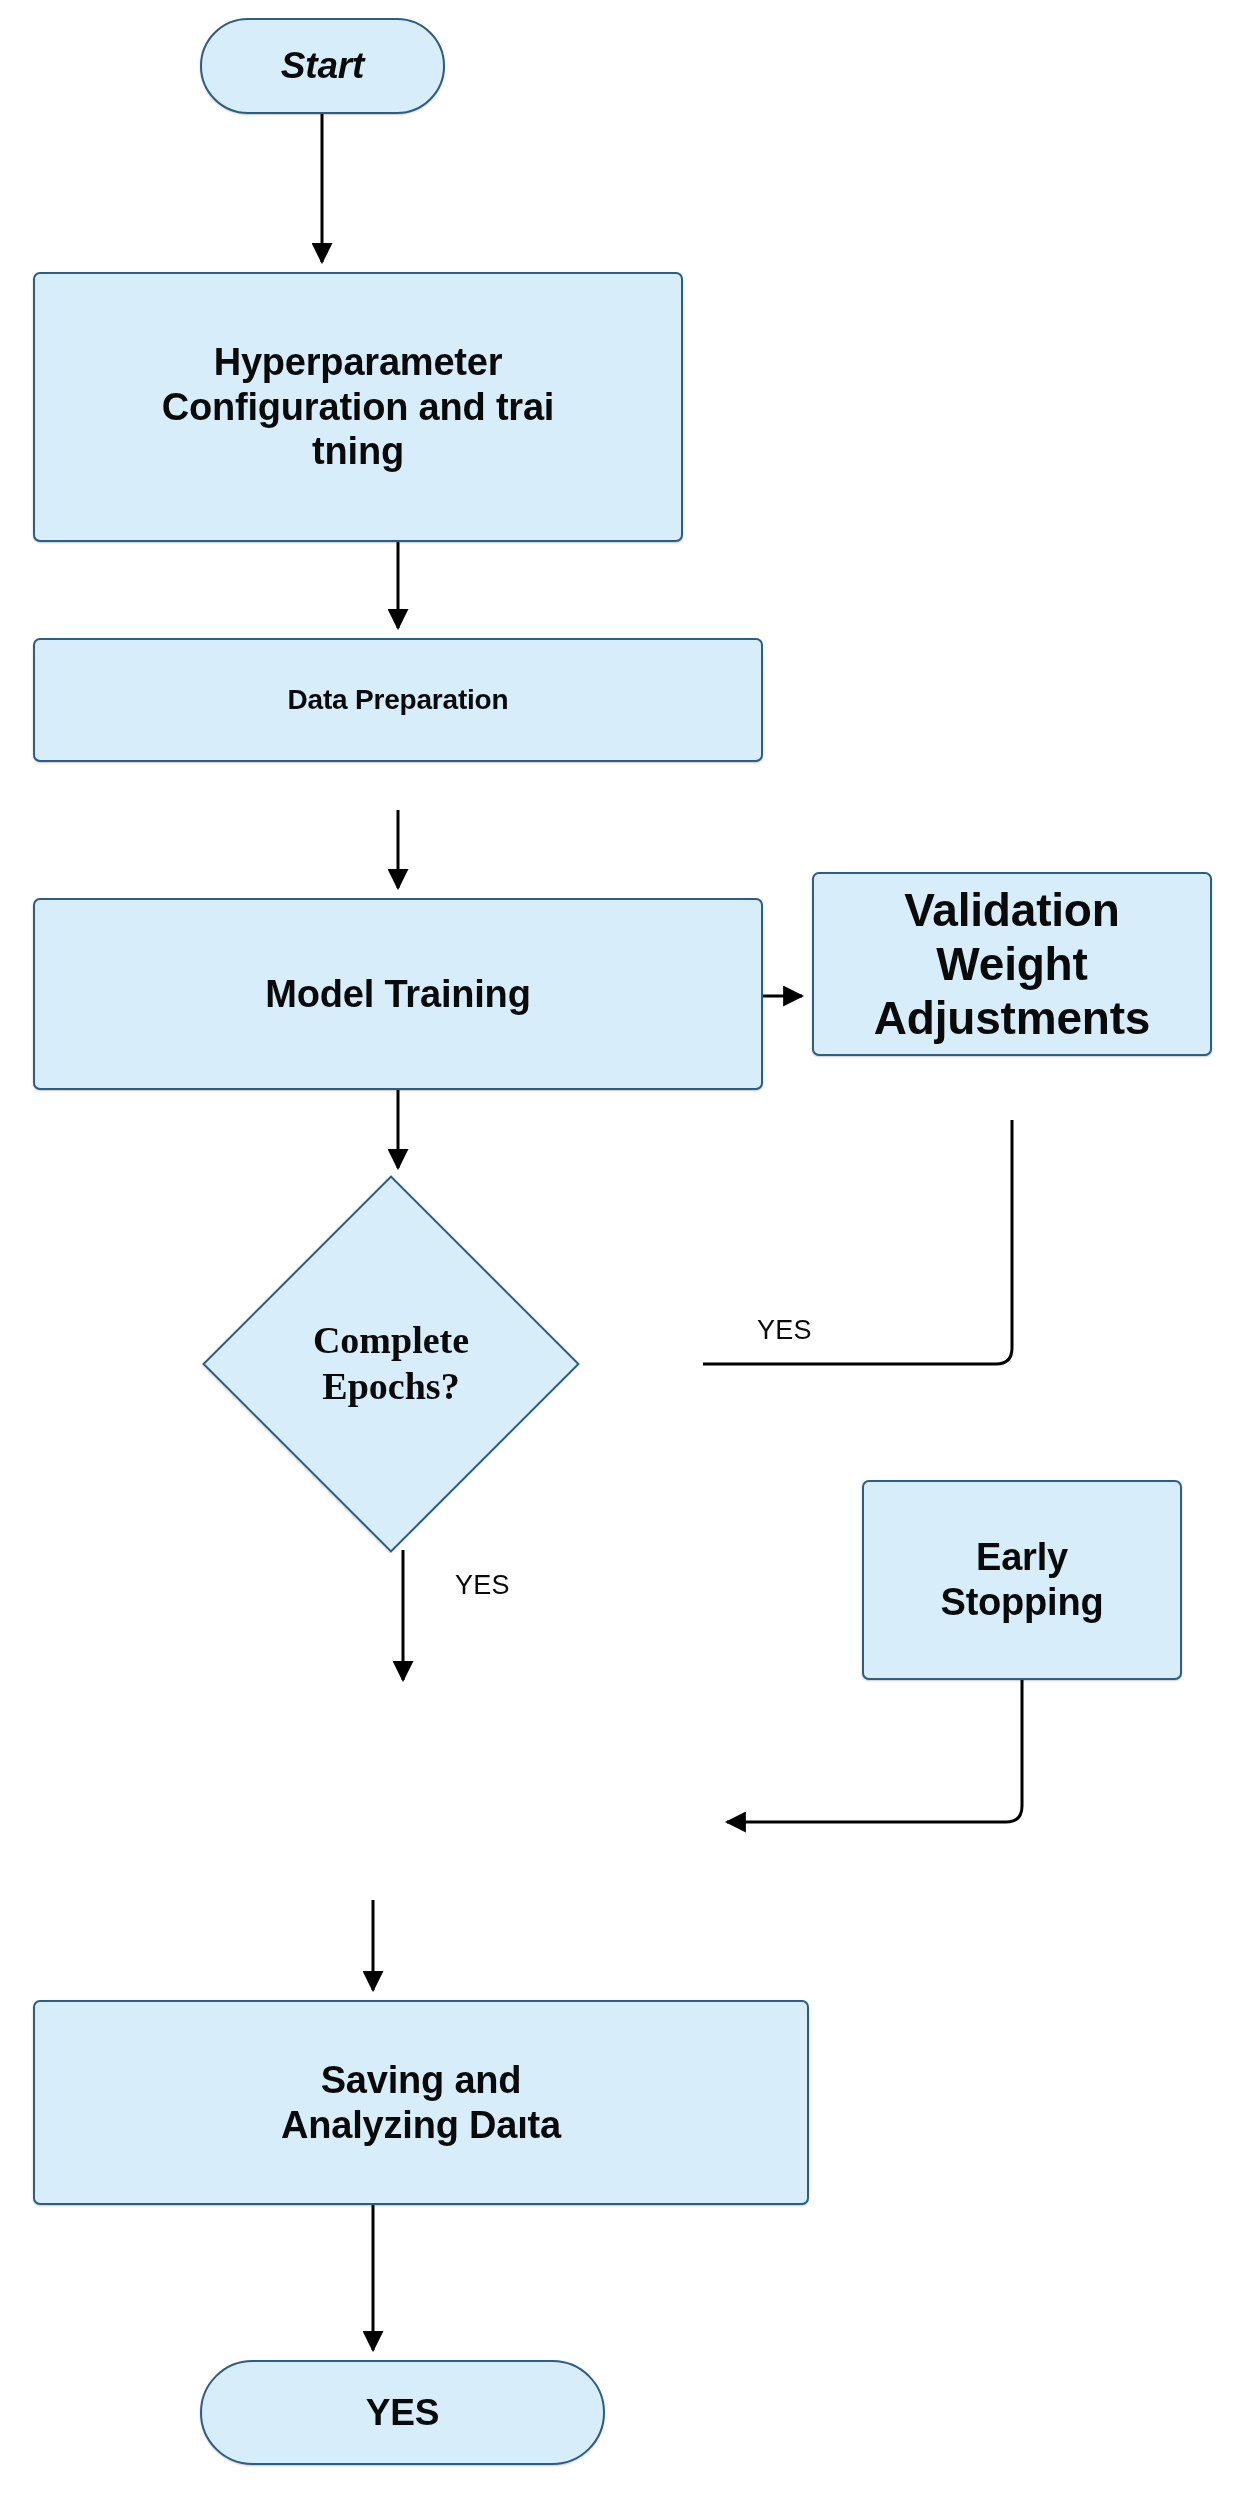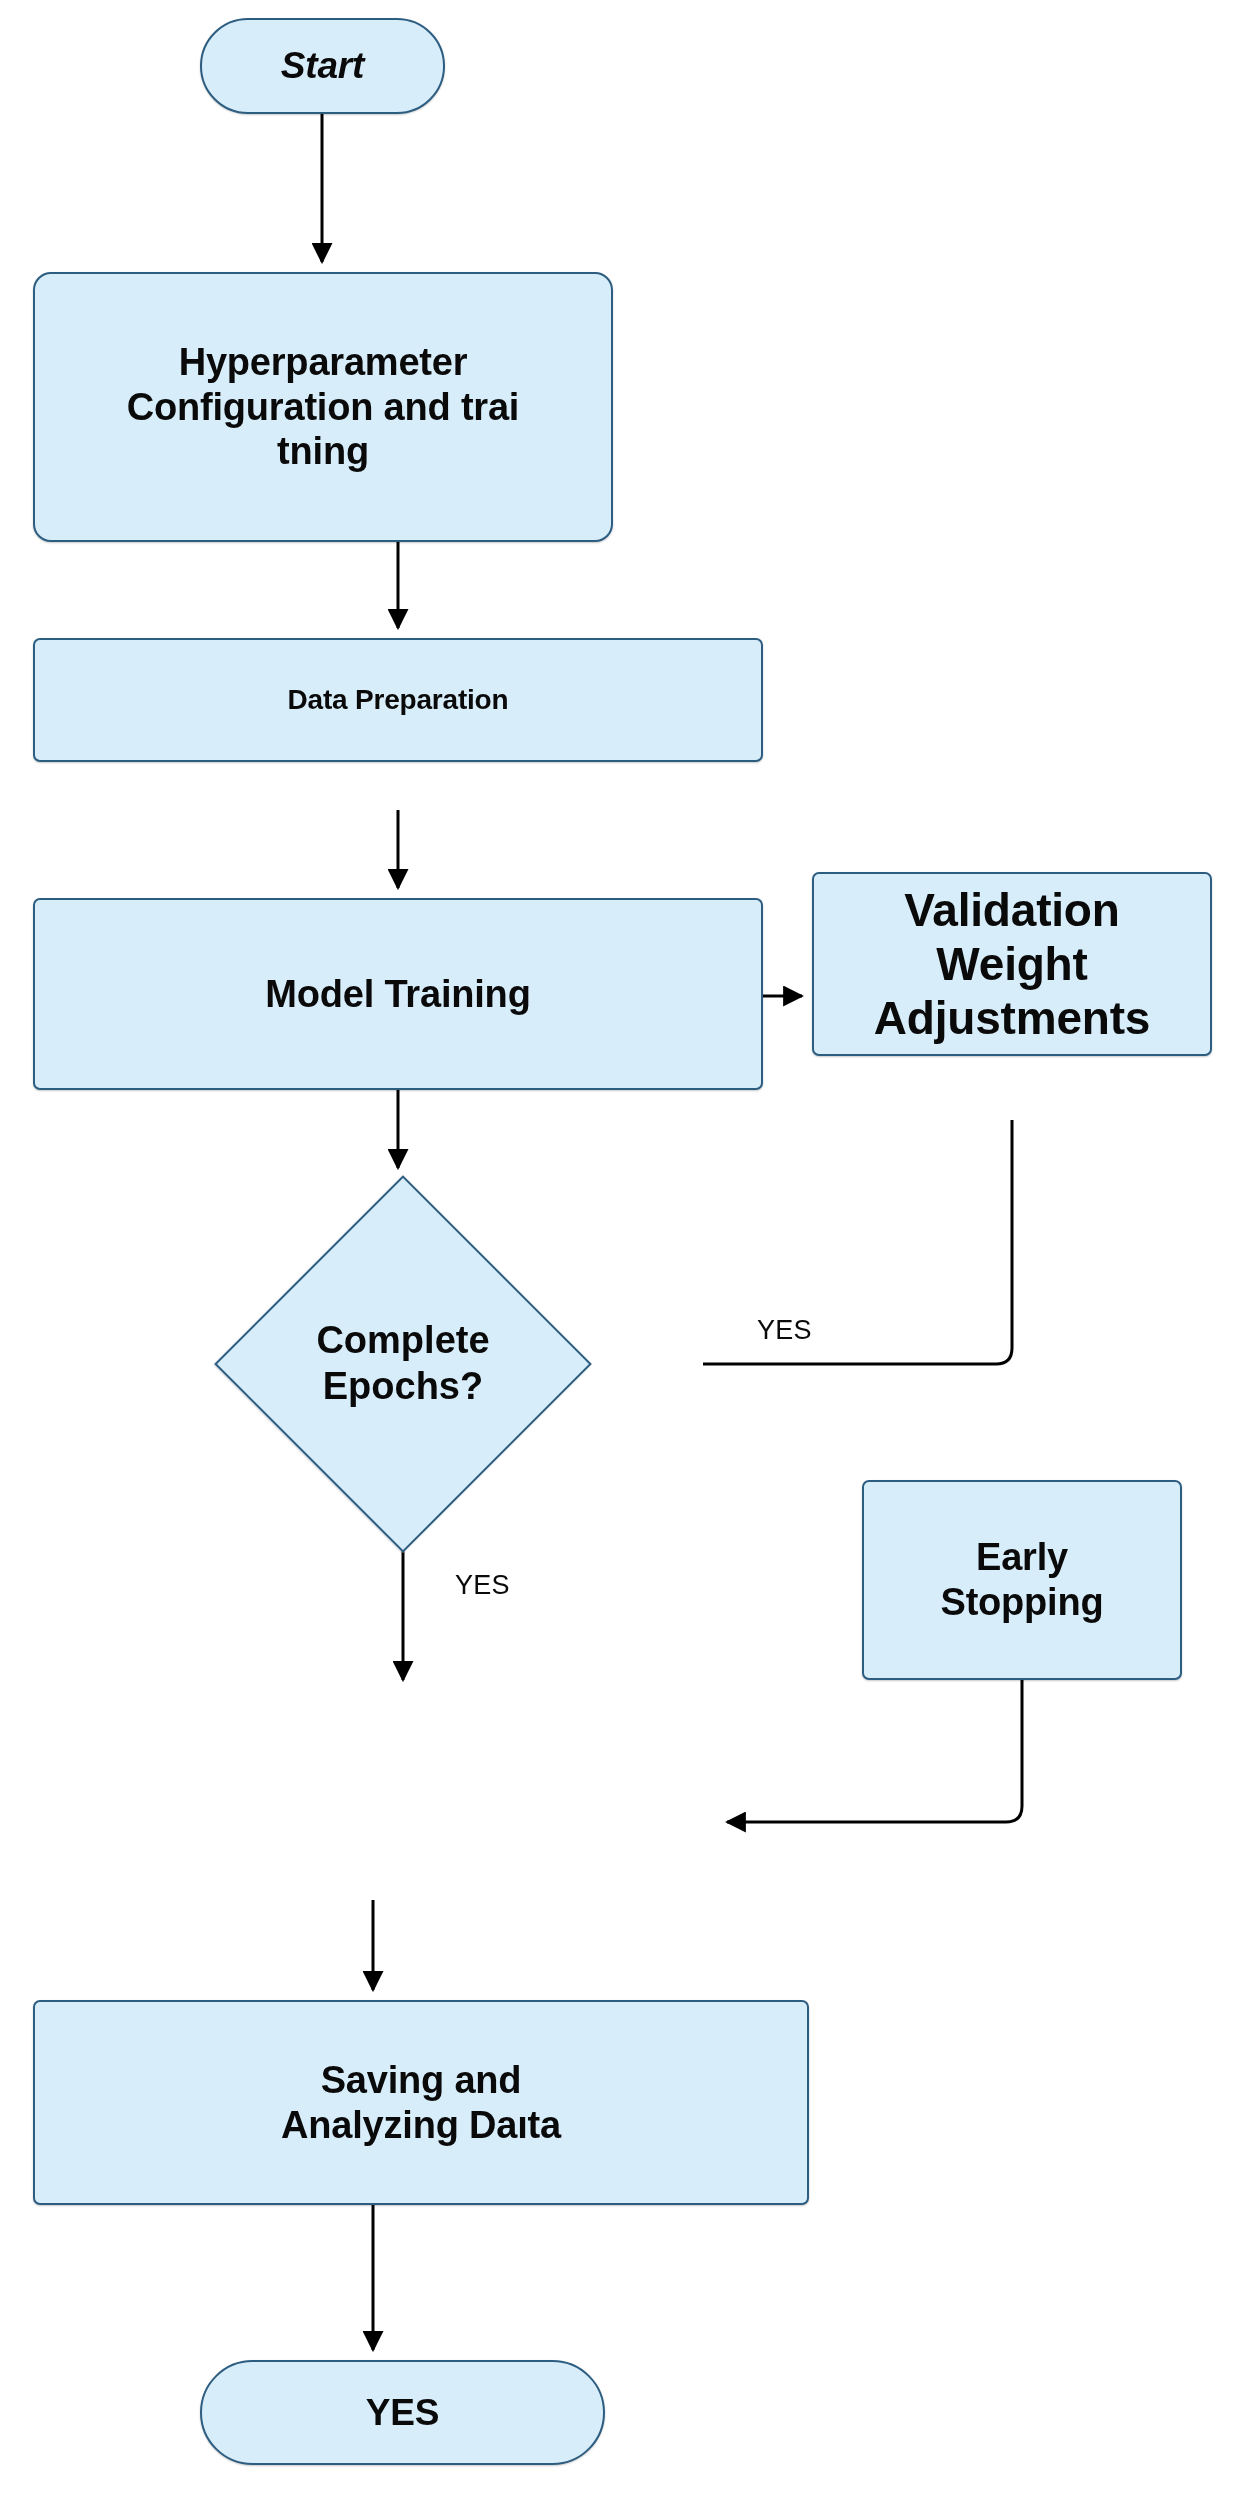--- a/index.html
+++ b/index.html
@@ -81,30 +81,30 @@
     position: absolute;
     color: #0a0a0a;
     font-weight: 400;
     font-size: 27px;
     letter-spacing: 0.3px;
     white-space: nowrap;
   }
 
   
   #n-start      { left: 200px; top: 18px;   width: 245px; height: 96px;  font-size: 37px; font-style: italic; }
-  #n-hyper      { left: 33px;  top: 272px;  width: 580px; height: 270px; font-size: 38px; border-radius: 18px; }
+  #n-hyper      { left: 33px;  top: 272px;  width: 650px; height: 270px; font-size: 38px; }
   #n-data       { left: 33px;  top: 638px;  width: 730px; height: 124px; font-size: 28px; }
   #n-train      { left: 33px;  top: 898px;  width: 730px; height: 192px; font-size: 38px; }
   #n-valid      { left: 812px; top: 872px;  width: 400px; height: 184px; font-size: 46px; }
   #n-early      { left: 862px; top: 1480px; width: 320px; height: 200px; font-size: 38px; }
   #n-eval       { left: 33px;  top: 1690px; width: 680px; height: 210px; font-size: 38px; }
   #n-saving     { left: 33px;  top: 2000px; width: 776px; height: 205px; font-size: 38px; }
   #n-yes        { left: 200px; top: 2360px; width: 405px; height: 105px; font-size: 37px; }
 
-  #n-decision   { left: 113px; top: 1178px; width: 580px; height: 372px; }
+  #n-decision   { left: 101px; top: 1178px; width: 580px; height: 372px; font-family: Liberation Serif, serif; }
   #n-decision .diamond-shape { width: 263px; height: 263px; }
   #n-decision .diamond-label { font-size: 38px; }
 
   #lbl-yes-right { left: 757px; top: 1315px; }
   #lbl-yes-down  { left: 455px; top: 1570px; }
 </style>
 </head>
 <body>
 
 <div id="canvas">

